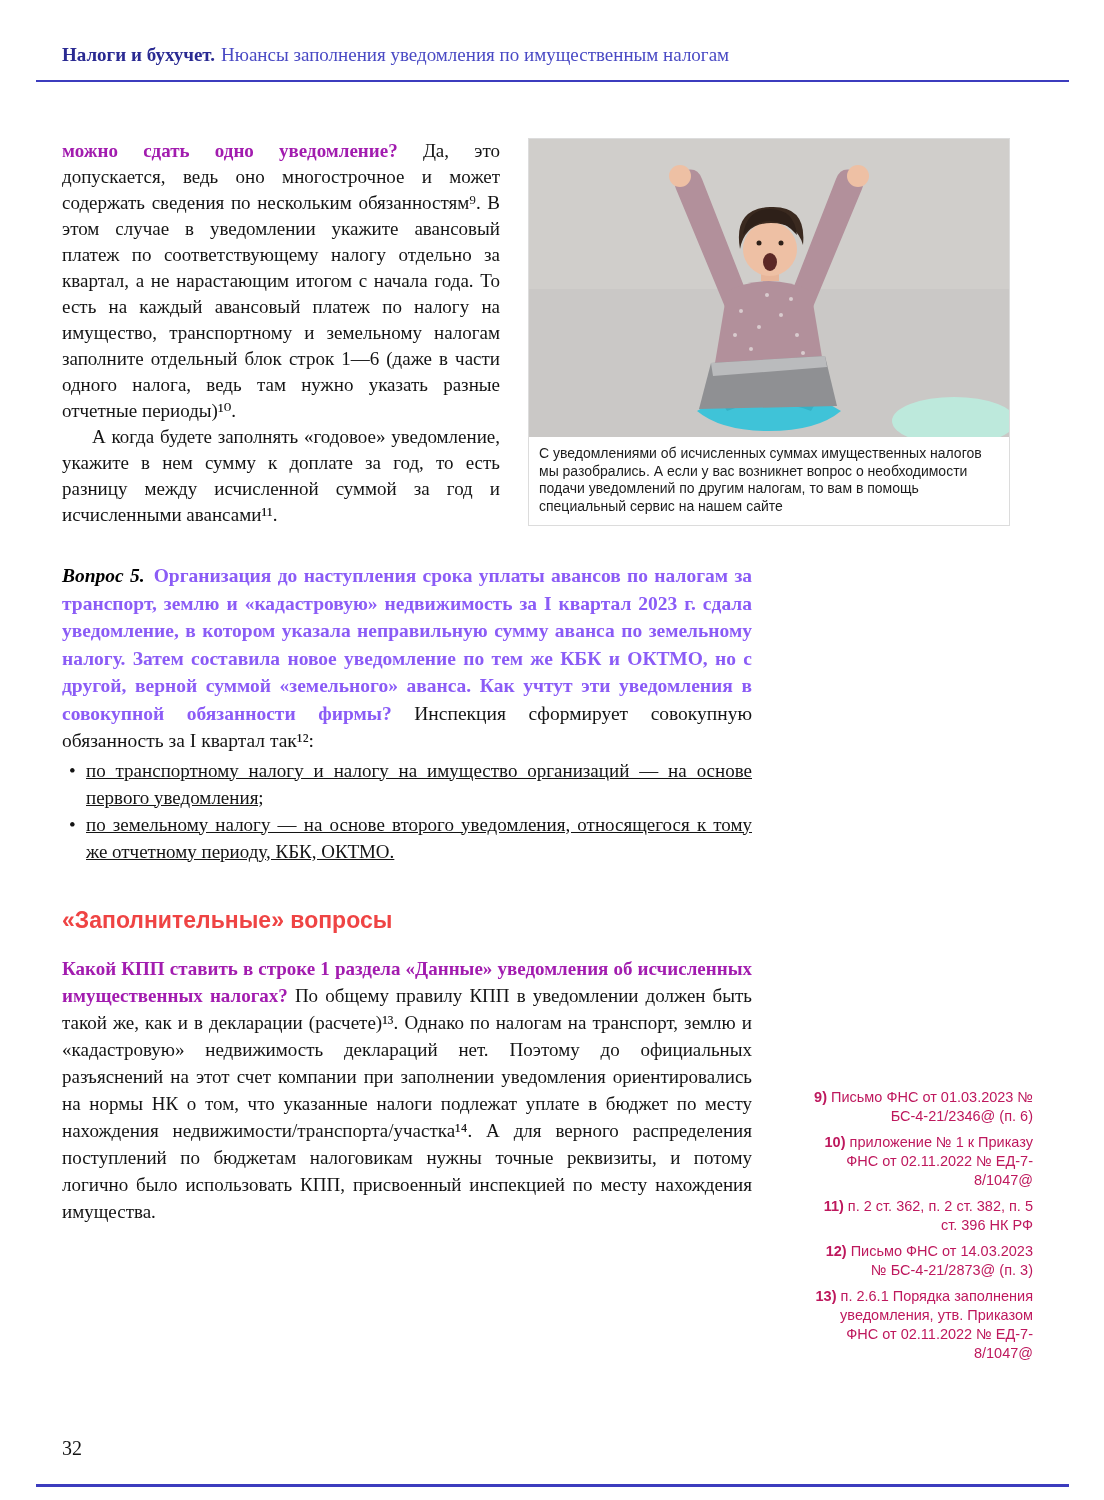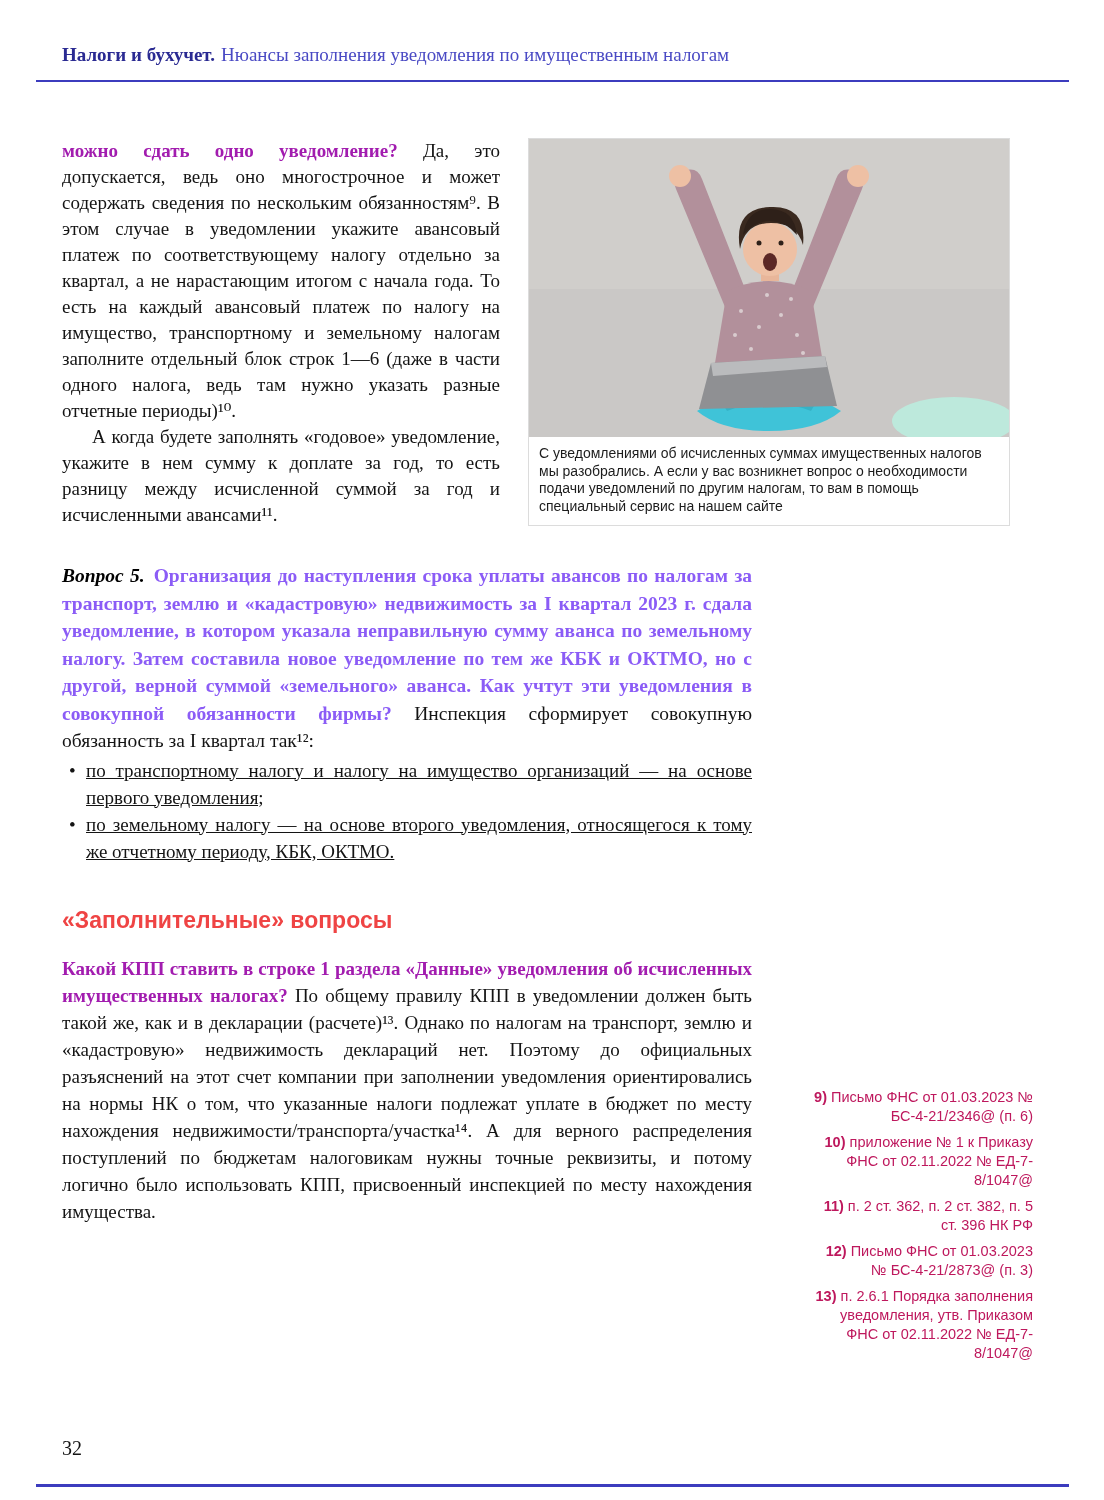--- a/index.html
+++ b/index.html
@@ -142,21 +142,21 @@
 
       <h2 class="section-h">«Заполнительные» вопросы</h2>
 
       <p class="kpp"><strong class="lead">Какой КПП ставить в строке 1 раздела «Данные» уведомления об исчисленных имущественных налогах?</strong><span> По общему правилу КПП в уведомлении должен быть такой же, как и в декларации (расчете)¹³. Однако по налогам на транспорт, землю и «кадастровую» недвижимость деклараций нет. Поэтому до официальных разъяснений на этот счет компании при заполнении уведомления ориентировались на нормы НК о том, что указанные налоги подлежат уплате в бюджет по месту нахождения недвижимости/транспорта/участка¹⁴. А для верного распределения поступлений по бюджетам налоговикам нужны точные реквизиты, и потому логично было использовать КПП, присвоенный инспекцией по месту нахождения имущества.</span></p>
     </div>
 
     <aside class="footnotes">
       <div class="fn"><span class="fn-num">9)</span> <span>Письмо ФНС от 01.03.2023 № БС-4-21/2346@ (п. 6)</span></div>
       <div class="fn"><span class="fn-num">10)</span> <span>приложение № 1 к Приказу ФНС от 02.11.2022 № ЕД-7-8/1047@</span></div>
       <div class="fn"><span class="fn-num">11)</span> <span>п. 2 ст. 362, п. 2 ст. 382, п. 5 ст. 396 НК РФ</span></div>
-      <div class="fn"><span class="fn-num">12)</span> <span>Письмо ФНС от 01.03.2023 № БС-4-21/2873@ (п. 3)</span></div>
+      <div class="fn"><span class="fn-num">12)</span> <span>Письмо ФНС от 14.03.2023 № БС-4-21/2873@ (п. 3)</span></div>
       <div class="fn"><span class="fn-num">13)</span> <span>п. 2.6.1 Порядка заполнения уведомления, утв. Приказом ФНС от 02.11.2022 № ЕД-7-8/1047@</span></div>
     </aside>
 
   </div>
 
   <div class="page-num">32</div>
   <div class="bottom-rule"></div>
 
 </div>
 

